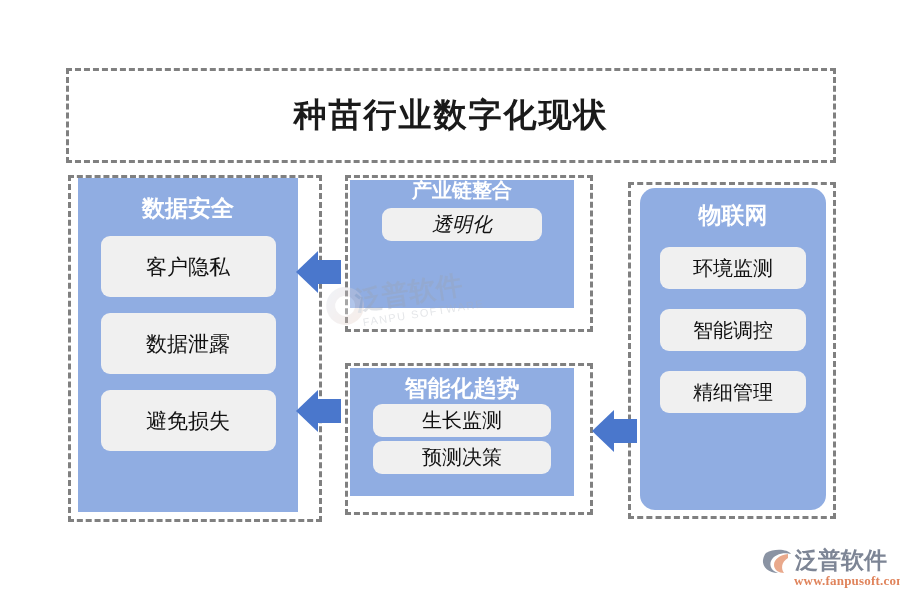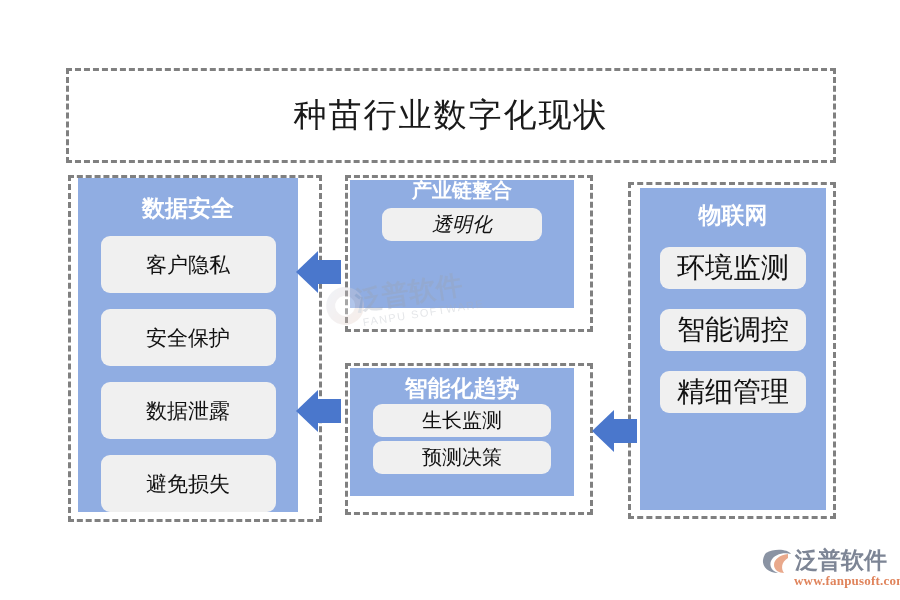--- a/index.html
+++ b/index.html
@@ -30,21 +30,21 @@
     top: 68px;
     width: 770px;
     height: 95px;
     display: flex;
     align-items: center;
     justify-content: center;
   }
   #title-text {
     font-family: "Liberation Serif", "DejaVu Serif", serif;
     font-size: 33px;
-    font-weight: normal;
+    font-weight: bold;
     color: #1a1a1a;
     letter-spacing: 2px;
     white-space: nowrap;
   }
 
   
   .panel {
     position: absolute;
     background: #90ADE2;
     box-sizing: border-box;
@@ -85,23 +85,23 @@
   #panel-chain .chip { width: 160px; height: 33px; font-size: 20px; margin-top: 8px; font-style: italic; }
 
   
   #box-ai { left: 345px; top: 363px; width: 248px; height: 152px; }
   #panel-ai { left: 350px; top: 368px; width: 224px; height: 128px; }
   #panel-ai .panel-title { font-size: 23px; margin-top: 9px; }
   #panel-ai .chip { width: 178px; height: 33px; font-size: 20px; margin-top: 4px; }
 
   
   #box-iot { left: 628px; top: 182px; width: 208px; height: 337px; }
-  #panel-iot { left: 640px; top: 188px; width: 186px; height: 322px; }
+  #panel-iot { left: 640px; top: 188px; width: 186px; height: 322px; border-radius: 15px; }
   #panel-iot .panel-title { font-size: 23px; margin-top: 16px; }
-  #panel-iot .chip { width: 146px; height: 42px; font-size: 28px; margin-top: 20px; }
+  #panel-iot .chip { width: 146px; height: 42px; font-size: 20px; margin-top: 20px; }
   .arrow {
     position: absolute;
   }
   .arrow .head {
     position: absolute;
     left: 0; top: 0;
     width: 0; height: 0;
     border-top: 21px solid transparent;
     border-bottom: 21px solid transparent;
     border-right: 22px solid #4A77CC;
@@ -203,21 +203,20 @@
 <div id="canvas">
 
   <div id="title-box" class="dash-box">
     <div id="title-text">种苗行业数字化现状</div>
   </div>
 
   <div id="box-security" class="dash-box"></div>
   <div id="panel-security" class="panel">
     <div class="panel-title">数据安全</div>
     <div class="chip">客户隐私</div>
-    <div class="chip">安全保护</div>
     <div class="chip">数据泄露</div>
     <div class="chip">避免损失</div>
   </div>
 
   <div id="box-chain" class="dash-box"></div>
   <div id="panel-chain" class="panel">
     <div class="panel-title">产业链整合</div>
     <div class="chip">透明化</div>
   </div>
 

